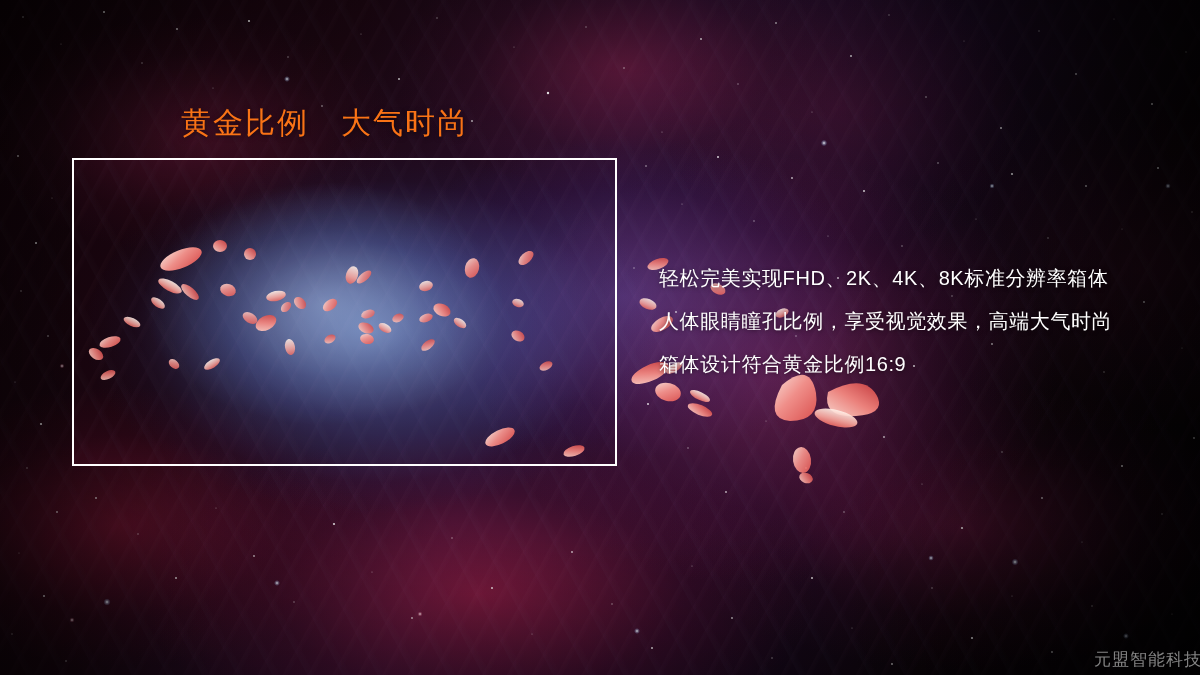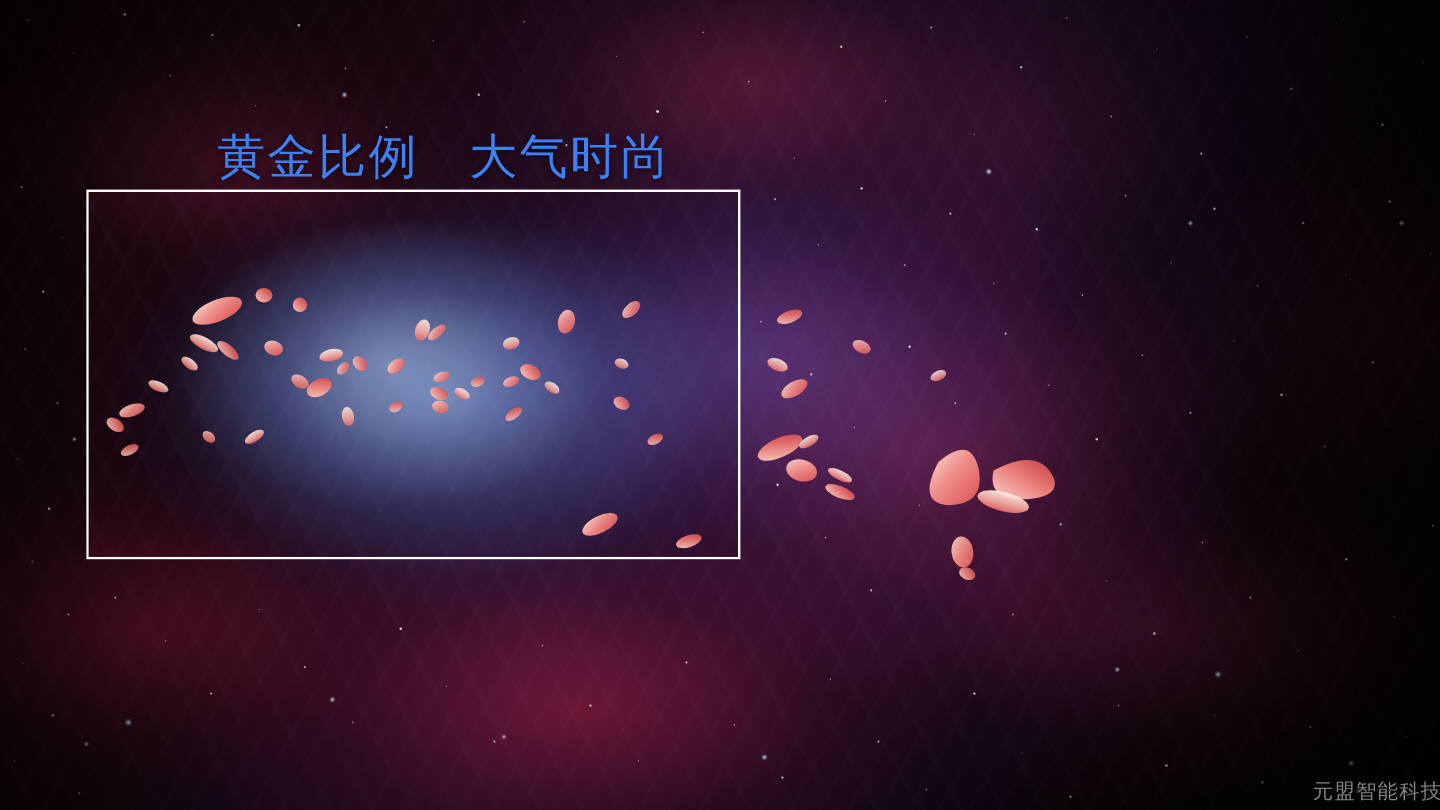--- a/index.html
+++ b/index.html
@@ -92,23 +92,23 @@
     position: absolute;
     inset: 0;
     background: rgba(0,0,0,0.06);
   }
 
   
   #headline {
     position: absolute;
     left: 181px;
     top: 103px;
-    font-size: 40px;
+    font-size: 30px;
     letter-spacing: 2px;
-    color: #3b82f6;
+    color: #f97316;
     white-space: pre;
     text-shadow: 0 1px 5px rgba(0,0,0,0.55);
   }
 
   #body-copy {
     position: absolute;
     left: 659px;
     top: 257px;
     width: 520px;
   }
@@ -408,16 +408,21 @@
         <ellipse cx="648" cy="304" rx="9" ry="5" fill="url(#pg3)" transform="rotate(22 648 304)" opacity=".86"></ellipse>
         <ellipse cx="658" cy="264" rx="11" ry="5" fill="url(#pg2)" transform="rotate(-20 658 264)" opacity=".9"></ellipse>
         <ellipse cx="718" cy="289" rx="8" ry="5" fill="url(#pg1)" transform="rotate(26 718 289)" opacity=".86"></ellipse>
         <ellipse cx="782" cy="313" rx="7" ry="4" fill="url(#pg3)" transform="rotate(-24 782 313)" opacity=".82"></ellipse>
       </g>
     </svg>
   </div>
 
   <div id="headline">黄金比例　大气时尚</div>
 
+  <div id="body-copy">
+    <div class="line">轻松完美实现FHD、2K、4K、8K标准分辨率箱体</div>
+    <div class="line">人体眼睛瞳孔比例，享受视觉效果，高端大气时尚</div>
+    <div class="line">箱体设计符合黄金比例16:9</div>
+  </div>
 
   <div id="watermark">元盟智能科技</div>
 
 </div>
 
 </body></html>

